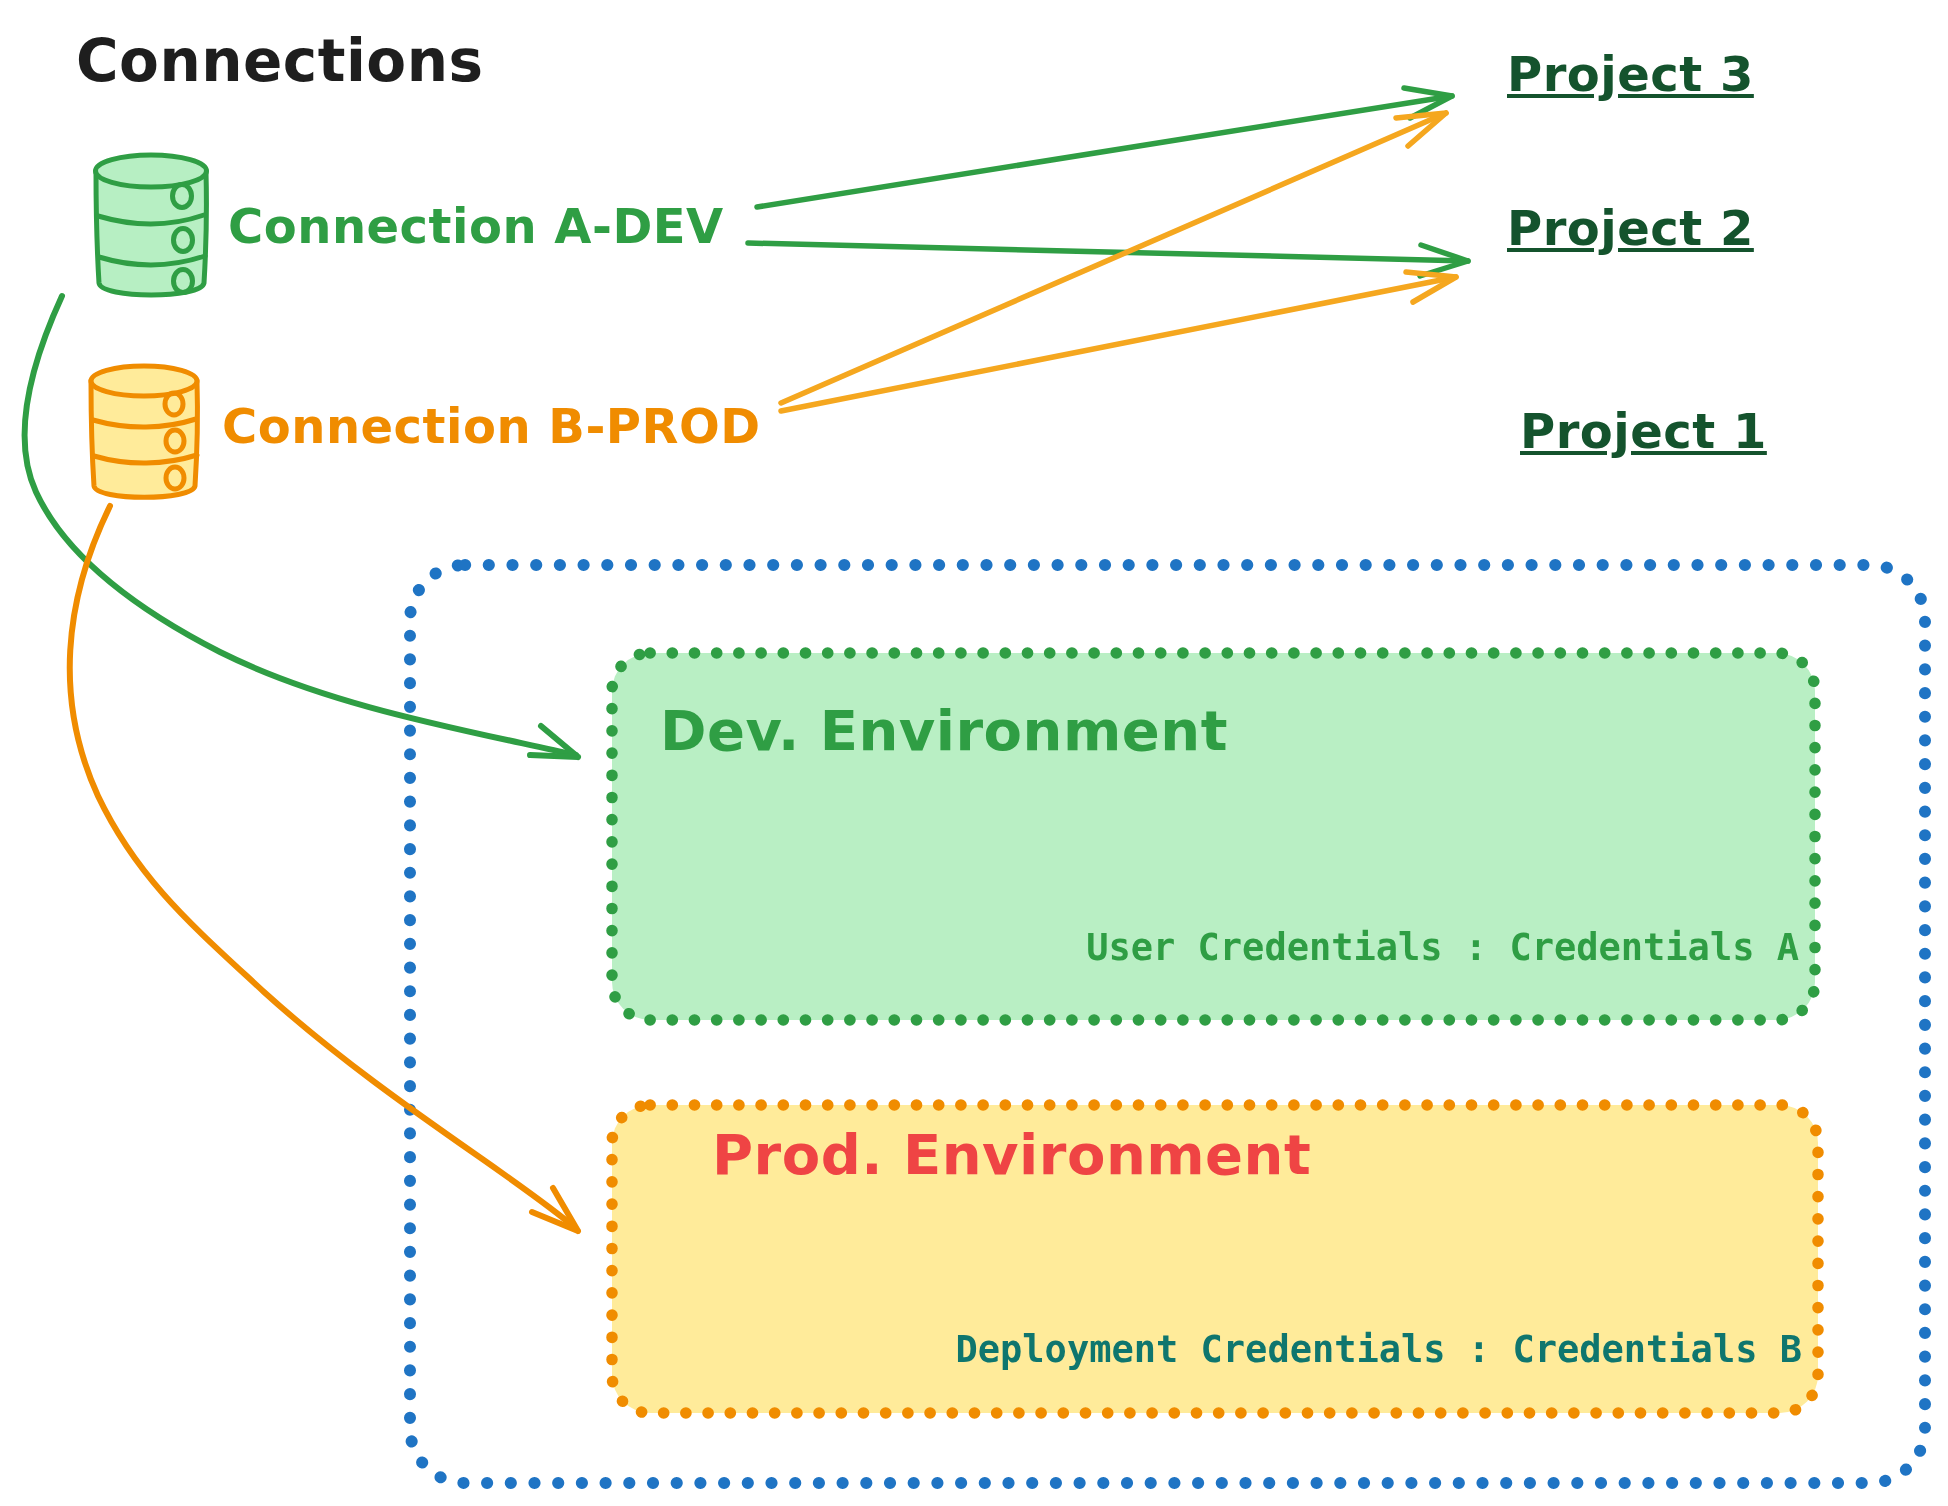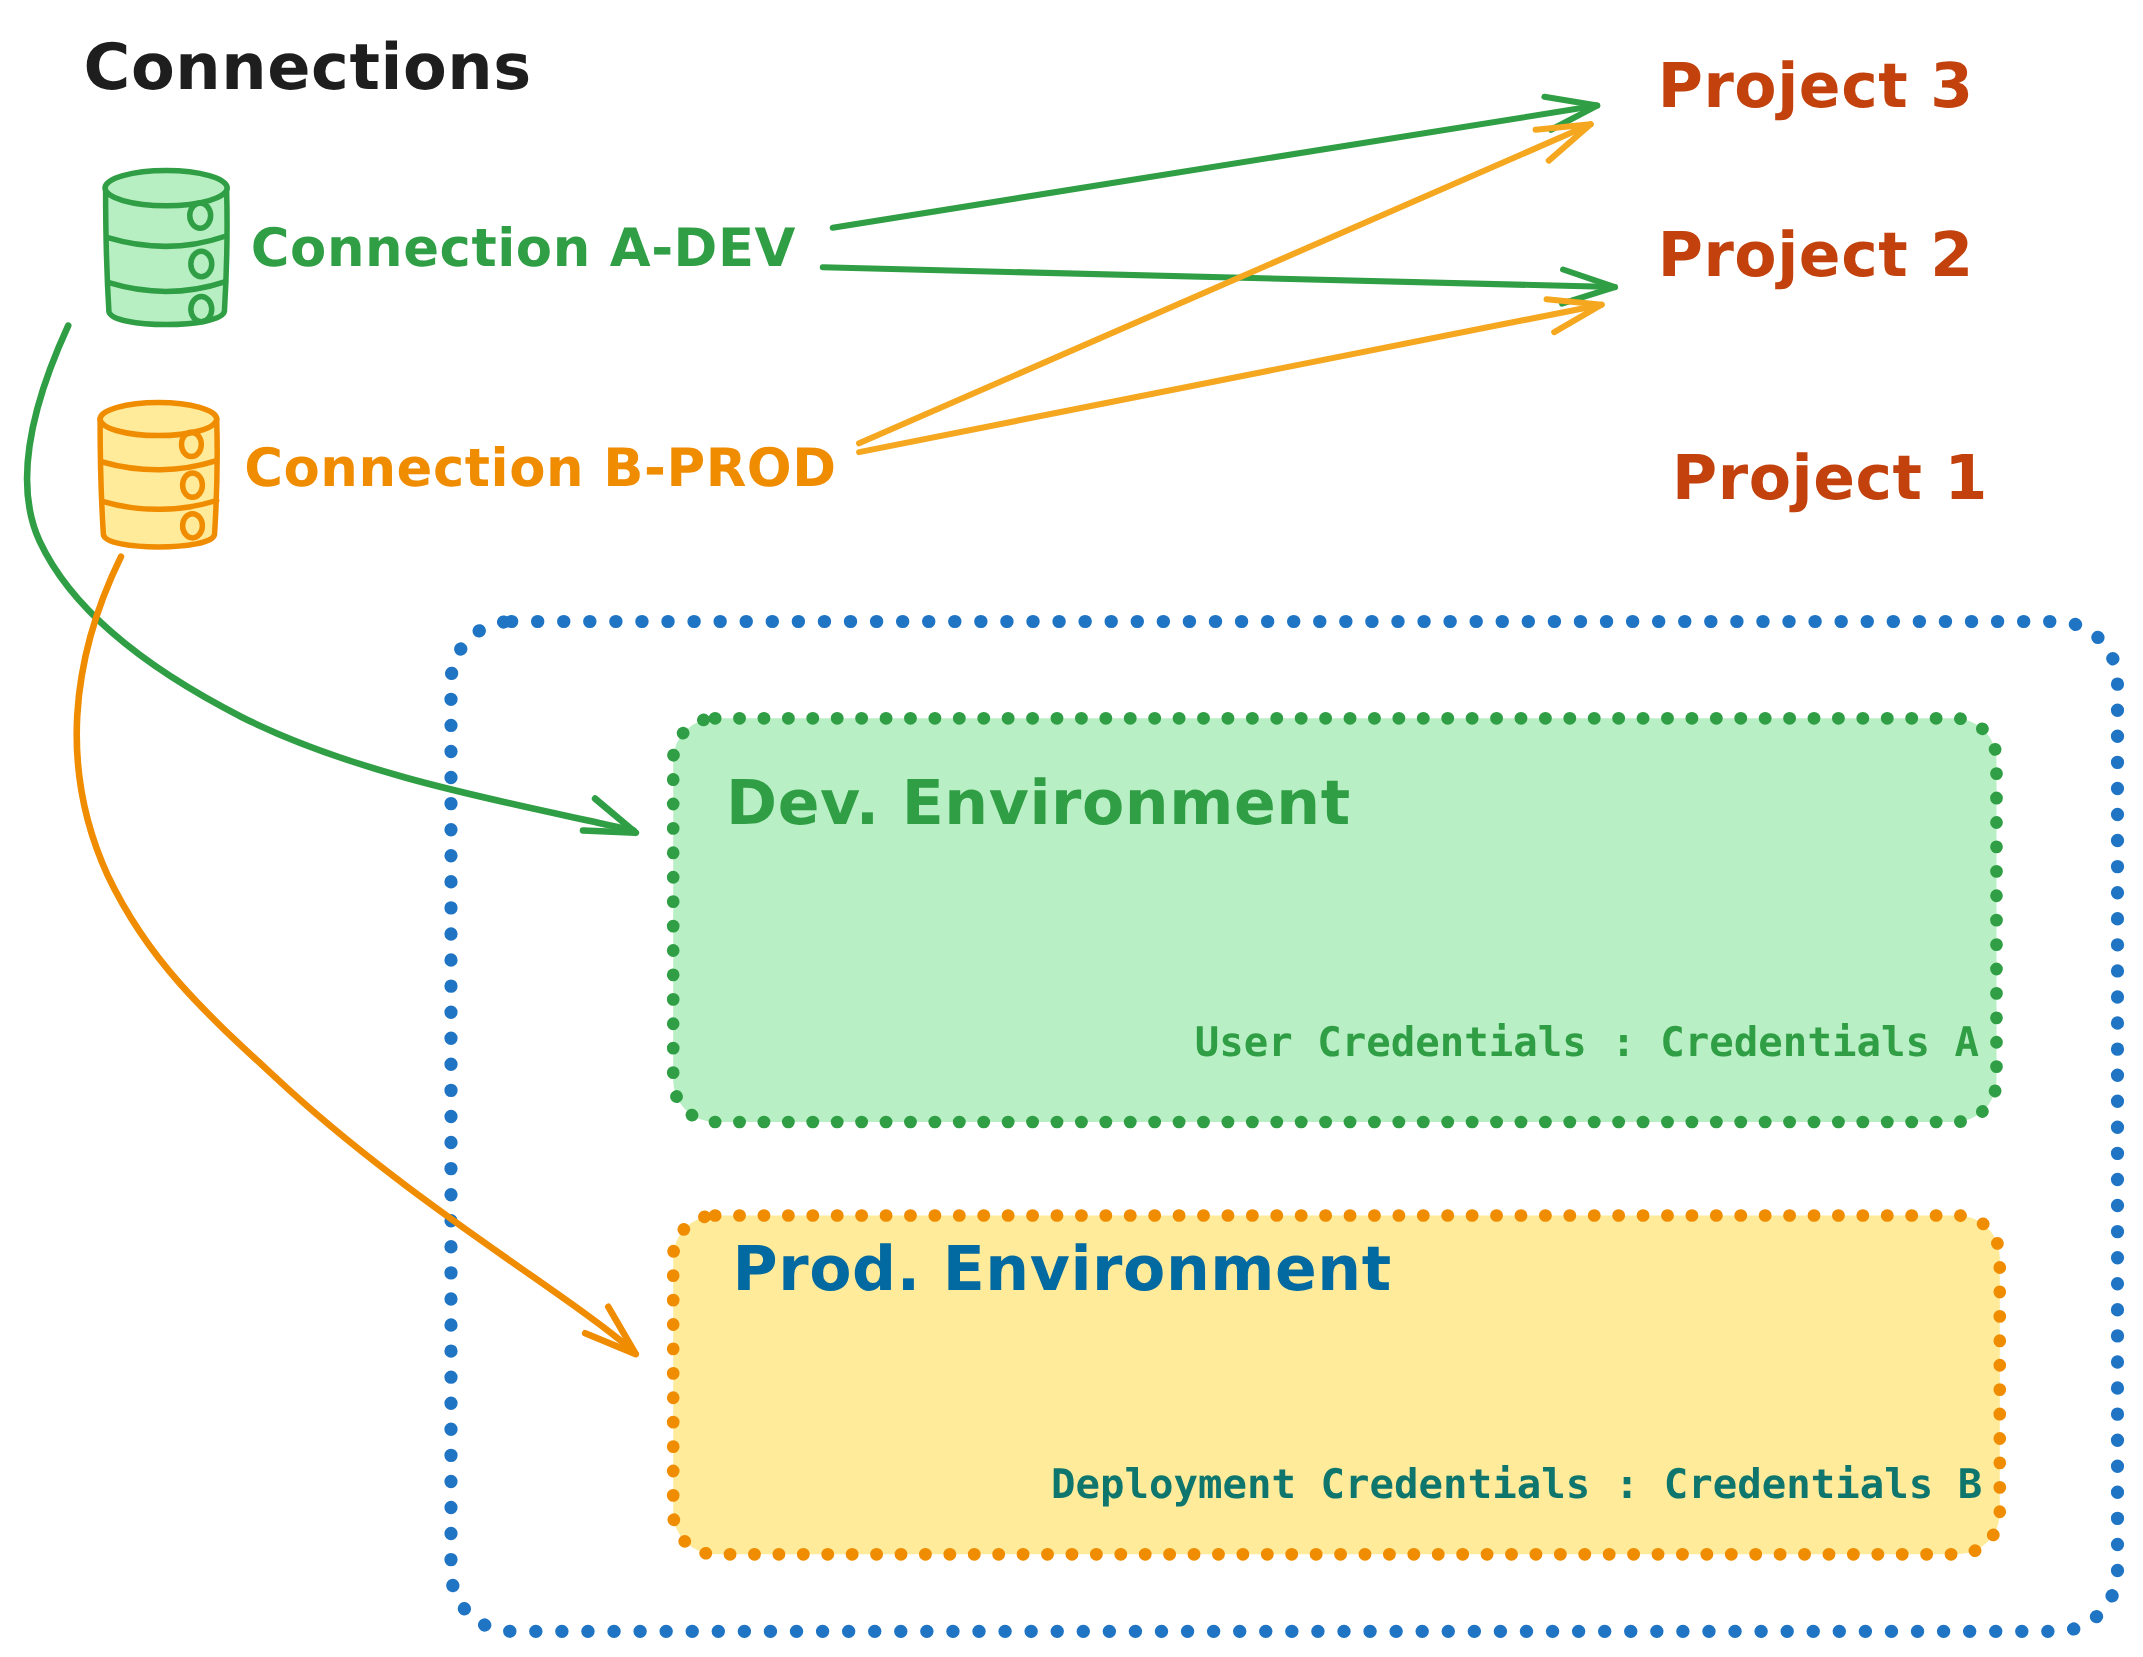--- a/index.html
+++ b/index.html
@@ -16,24 +16,24 @@
     position:absolute;
     white-space:nowrap;
     font-weight:700;
     line-height:1.1;
     letter-spacing:0.5px;
   }
   .title-label{font-size:58px;color:#1e1e1e;}
   .conn-label{font-size:48px;}
   .conn-a{color:#2f9e44;}
   .conn-b{color:#f08c00;}
-  .project-label{font-size:56px;color:#c2410c;}
+  .project-label{font-size:48px;color:#14532d;text-decoration:underline;}
   .env-title{font-size:56px;}
   .env-dev{color:#2f9e44;}
-  .env-prod{color:#0369a1;}
+  .env-prod{color:#ef4444;margin-left:46px;}
   .creds{
     font-family:"DejaVu Sans Mono", monospace;
     font-size:37px;
     font-weight:700;
     letter-spacing:0px;
   }
   .creds-a{color:#2f9e44;}
   .creds-b{color:#0f766e;}
 </style>
 </head>

